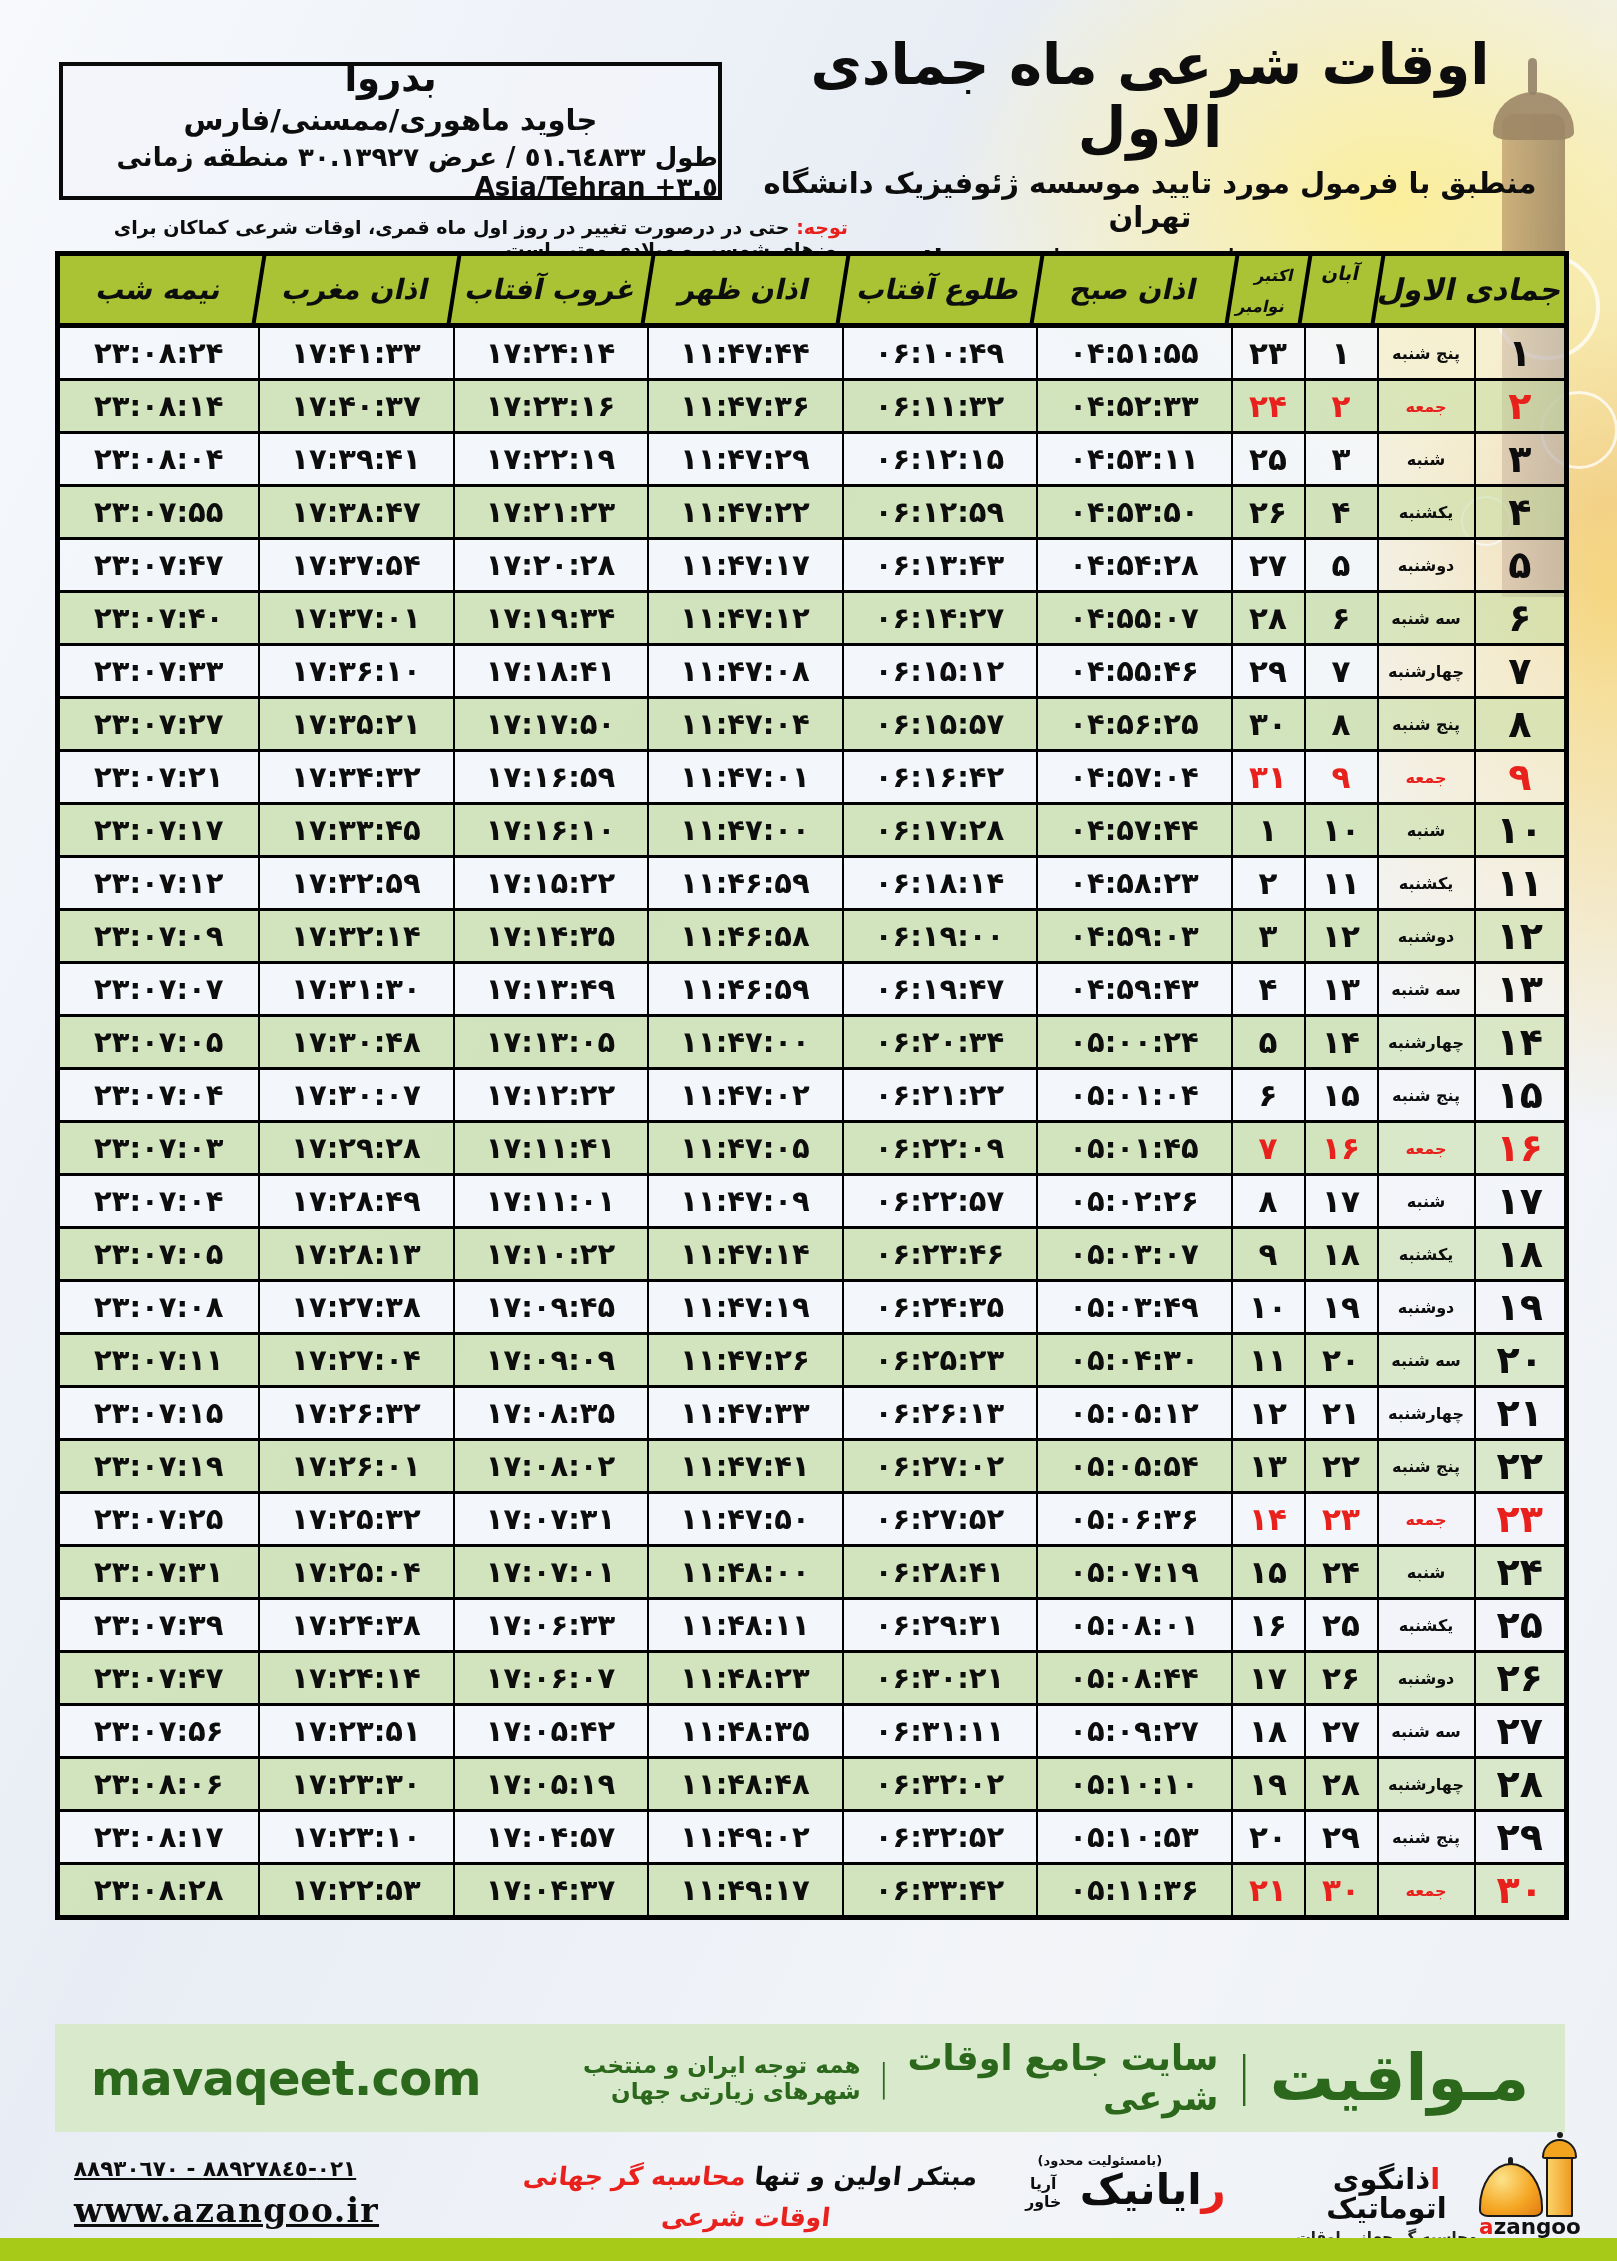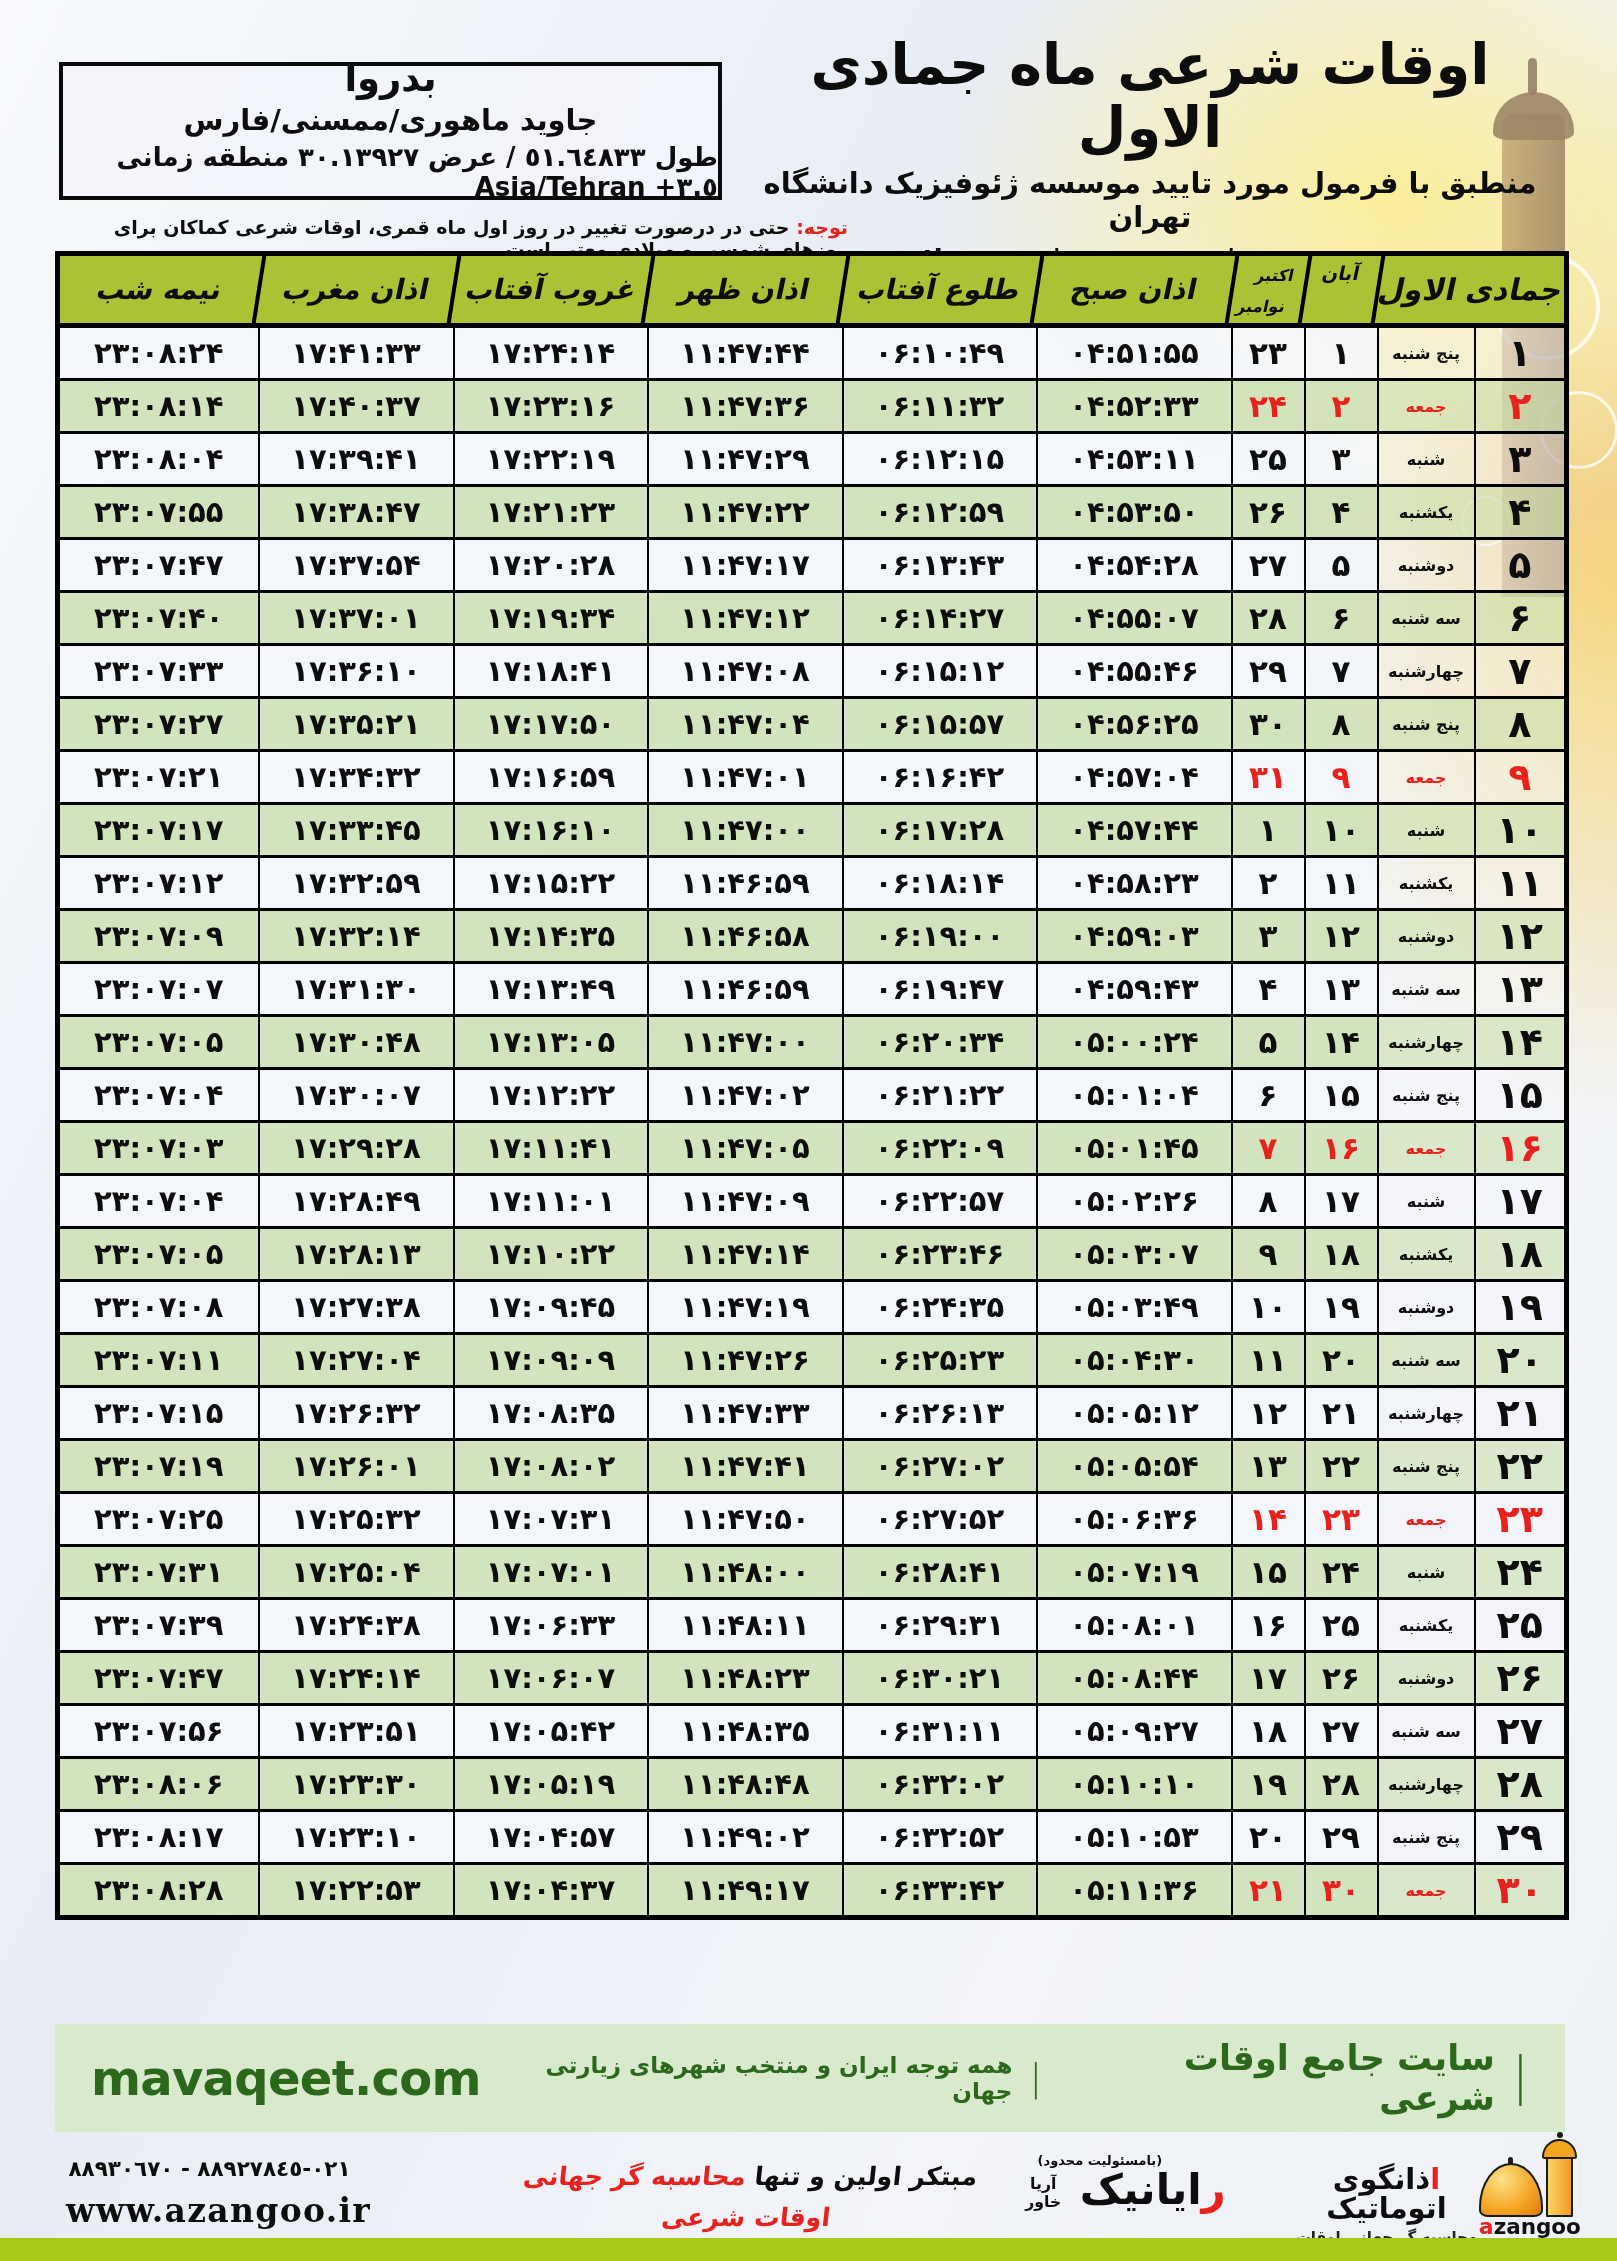--- a/index.html
+++ b/index.html
@@ -81,21 +81,21 @@
     direction:rtl;padding:0 36px;box-sizing:border-box;}
   .mv-right{display:flex;align-items:center;gap:17px;}
   .mv-brand{font-size:64px;font-weight:800;line-height:1;}
   .mv-sep{font-size:51px;font-weight:300;transform:translateY(-2.6px);}
   .mv-sep2{font-size:37px;font-weight:300;}
   .mv-tag1{font-size:35px;font-weight:700;}
   .mv-tag2{font-size:23px;font-weight:700;}
   .mv-url{font-size:48px;font-weight:800;direction:ltr;letter-spacing:-0.7px;}
 
   
-  .bz-left{position:absolute;left:66px;top:2156px;width:287px;z-index:2;text-align:center;}
+  .bz-left{position:absolute;left:74px;top:2156px;width:287px;z-index:2;text-align:left;text-decoration:underline;}
   .bz-phones{font-size:21.5px;font-weight:700;direction:ltr;}
   .bz-site{font-size:33px;font-weight:700;font-family:"DejaVu Serif",serif;letter-spacing:1.3px;margin-top:10px;}
   .bz-promo{position:absolute;left:493px;top:2156px;width:502px;z-index:2;text-align:center;direction:rtl;
     transform:skewX(-6deg);font-size:25.4px;font-weight:700;line-height:1.6;}
   .bz-promo .red{color:#e8211d;}
   .bz-rayanik{position:absolute;left:1018px;top:2153px;width:215px;z-index:2;direction:rtl;text-align:center;}
   .ry-note{font-size:13px;font-weight:700;text-align:left;padding-left:19.6px;}
   .ry-main{font-size:42px;font-weight:800;line-height:1.05;}
   .ry-main .red{color:#e8211d;}
   .ry-side{display:inline-block;font-size:15.7px;font-weight:700;vertical-align:middle;line-height:1.1;margin-right:3.9px;}
@@ -536,20 +536,21 @@
     <td class="c-time">۱۱:۴۹:۱۷</td>
     <td class="c-time">۱۷:۰۴:۳۷</td>
     <td class="c-time">۱۷:۲۲:۵۳</td>
     <td class="c-time">۲۳:۰۸:۲۸</td>
   </tr>
     </tbody>
 </table>
 
 <div class="mavaqeet-bar">
   <div class="mv-right">
+    <span class="mv-brand">مـواقیت</span>
     <span class="mv-sep">|</span>
     <span class="mv-tag1">سایت جامع اوقات شرعی</span>
     <span class="mv-sep2">|</span>
     <span class="mv-tag2">همه توجه ایران و منتخب شهرهای زیارتی جهان</span>
   </div>
   <div class="mv-url">mavaqeet.com</div>
 </div>
 
 <div class="bz-left">
   <div class="bz-phones">٠٢١-٨٨٩٢٧٨٤٥ - ٨٨٩٣٠٦٧٠</div>

